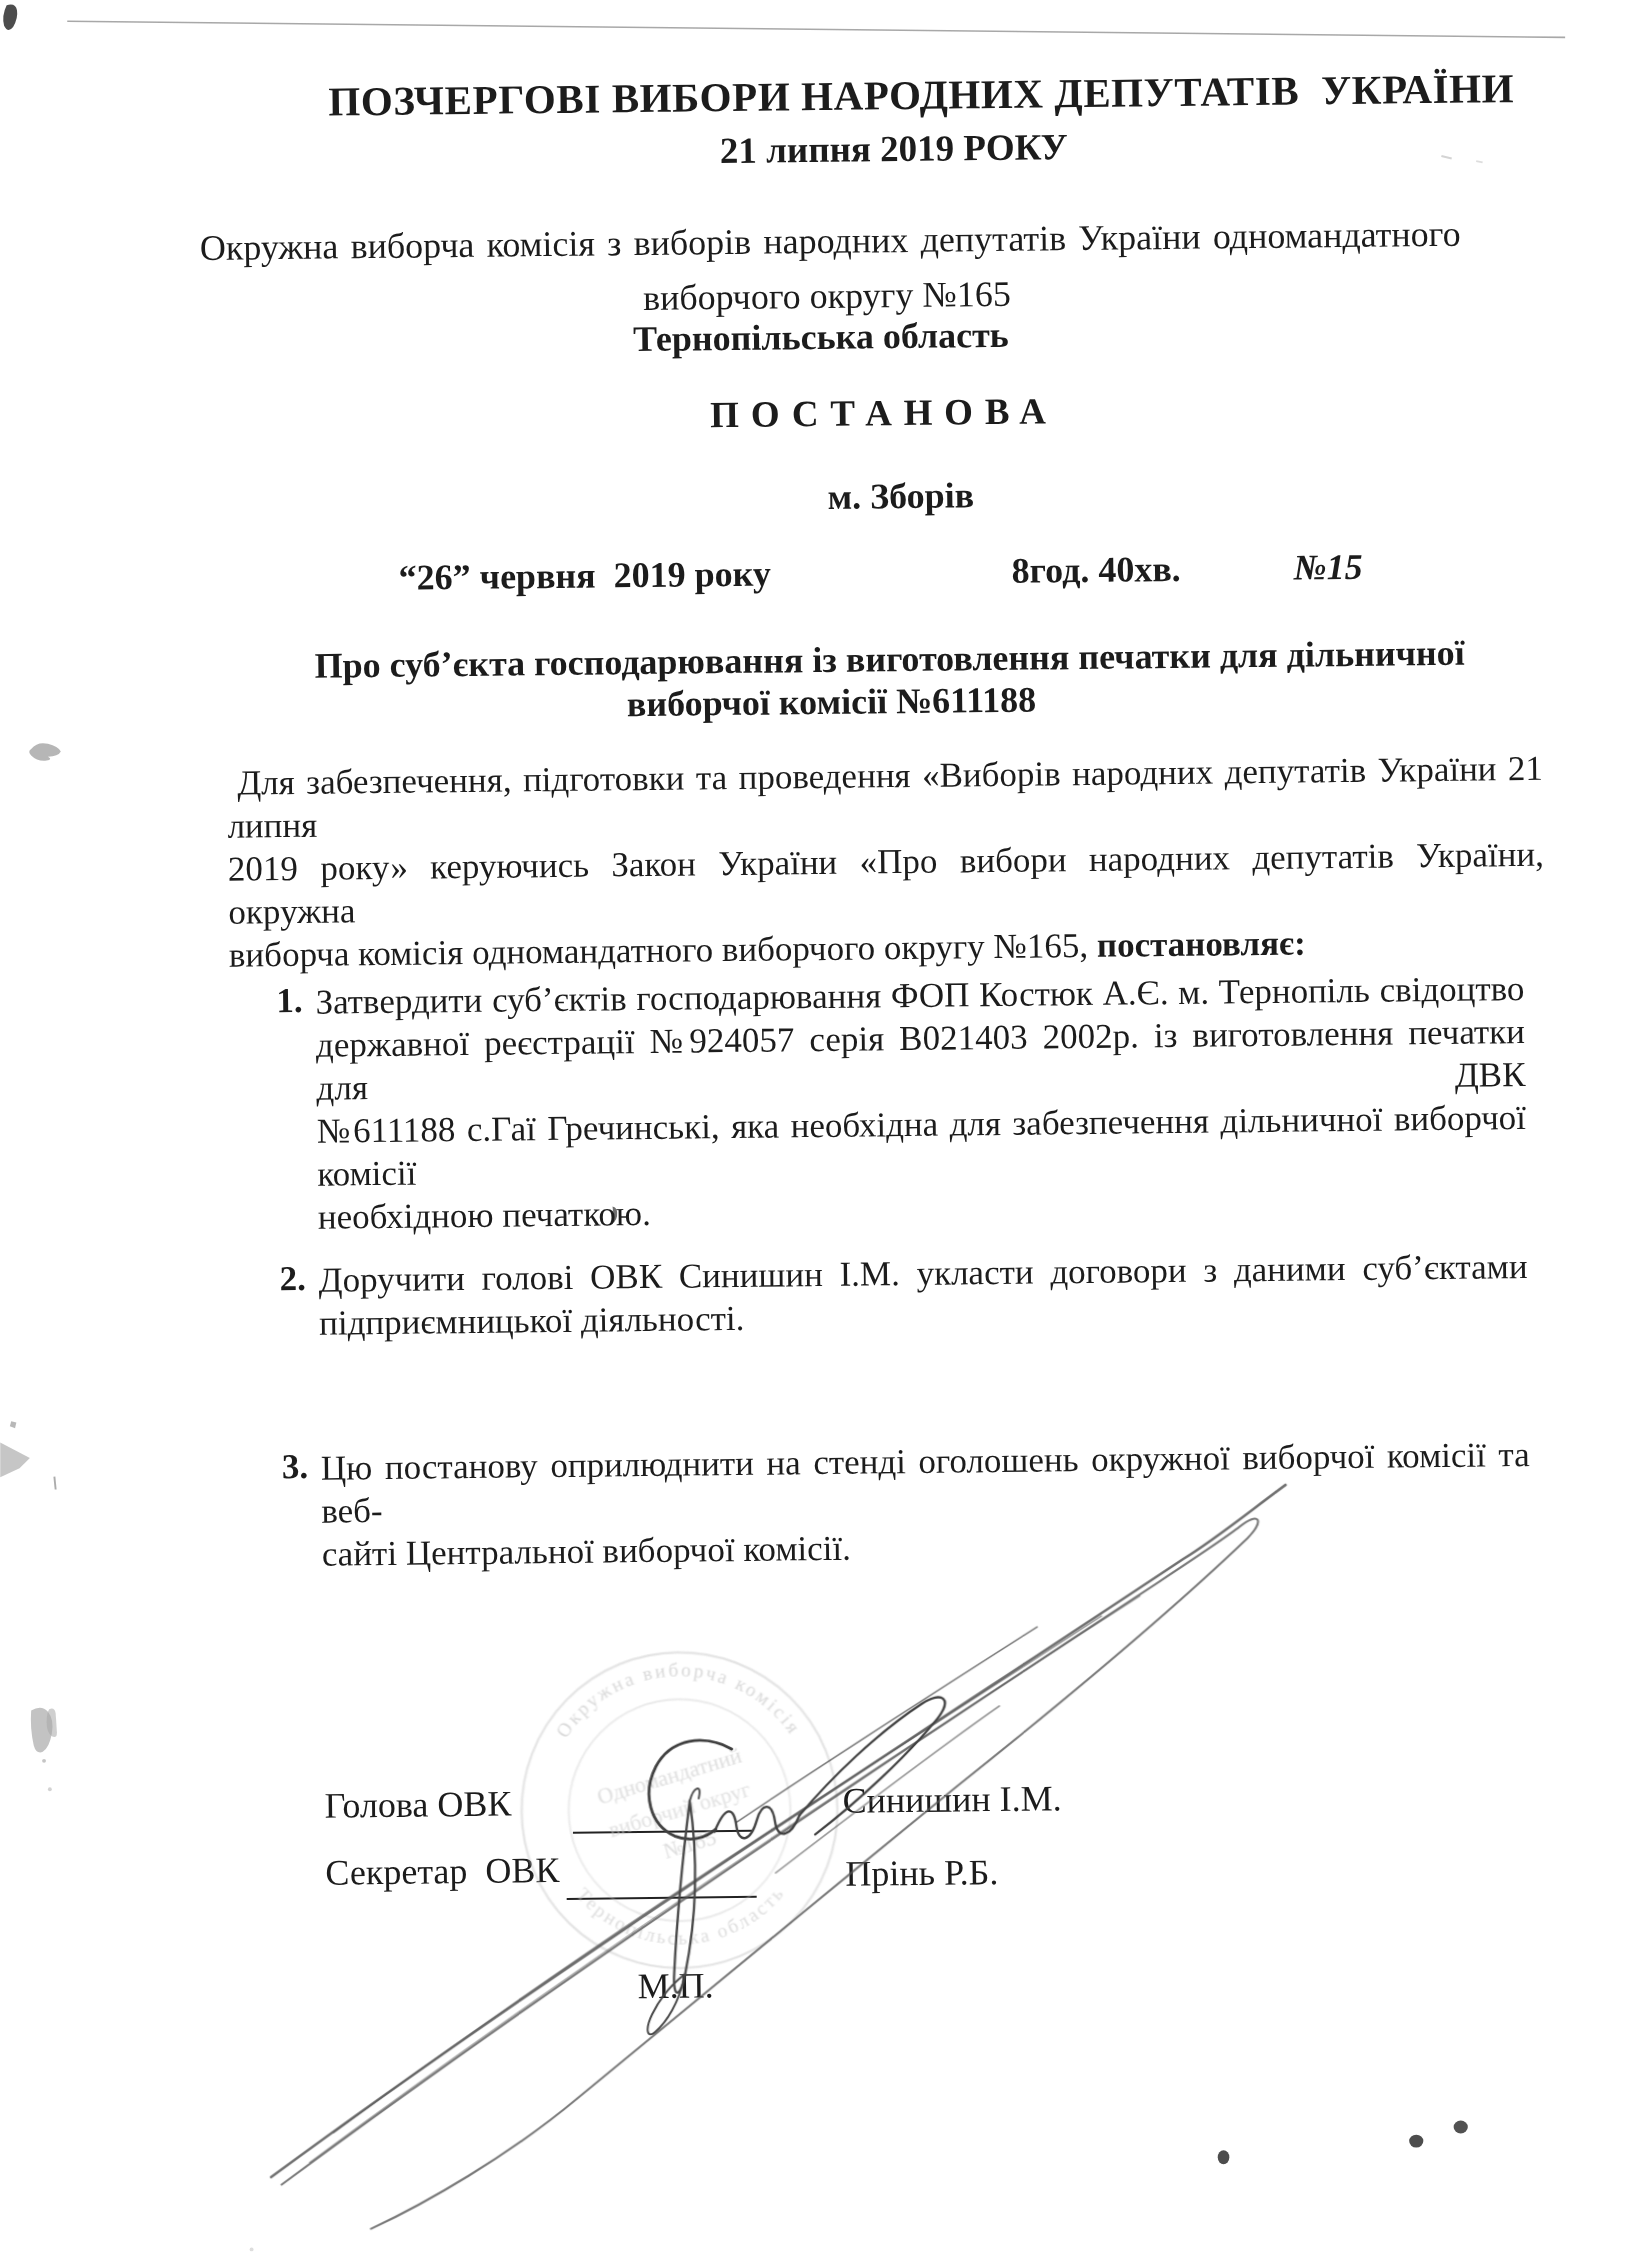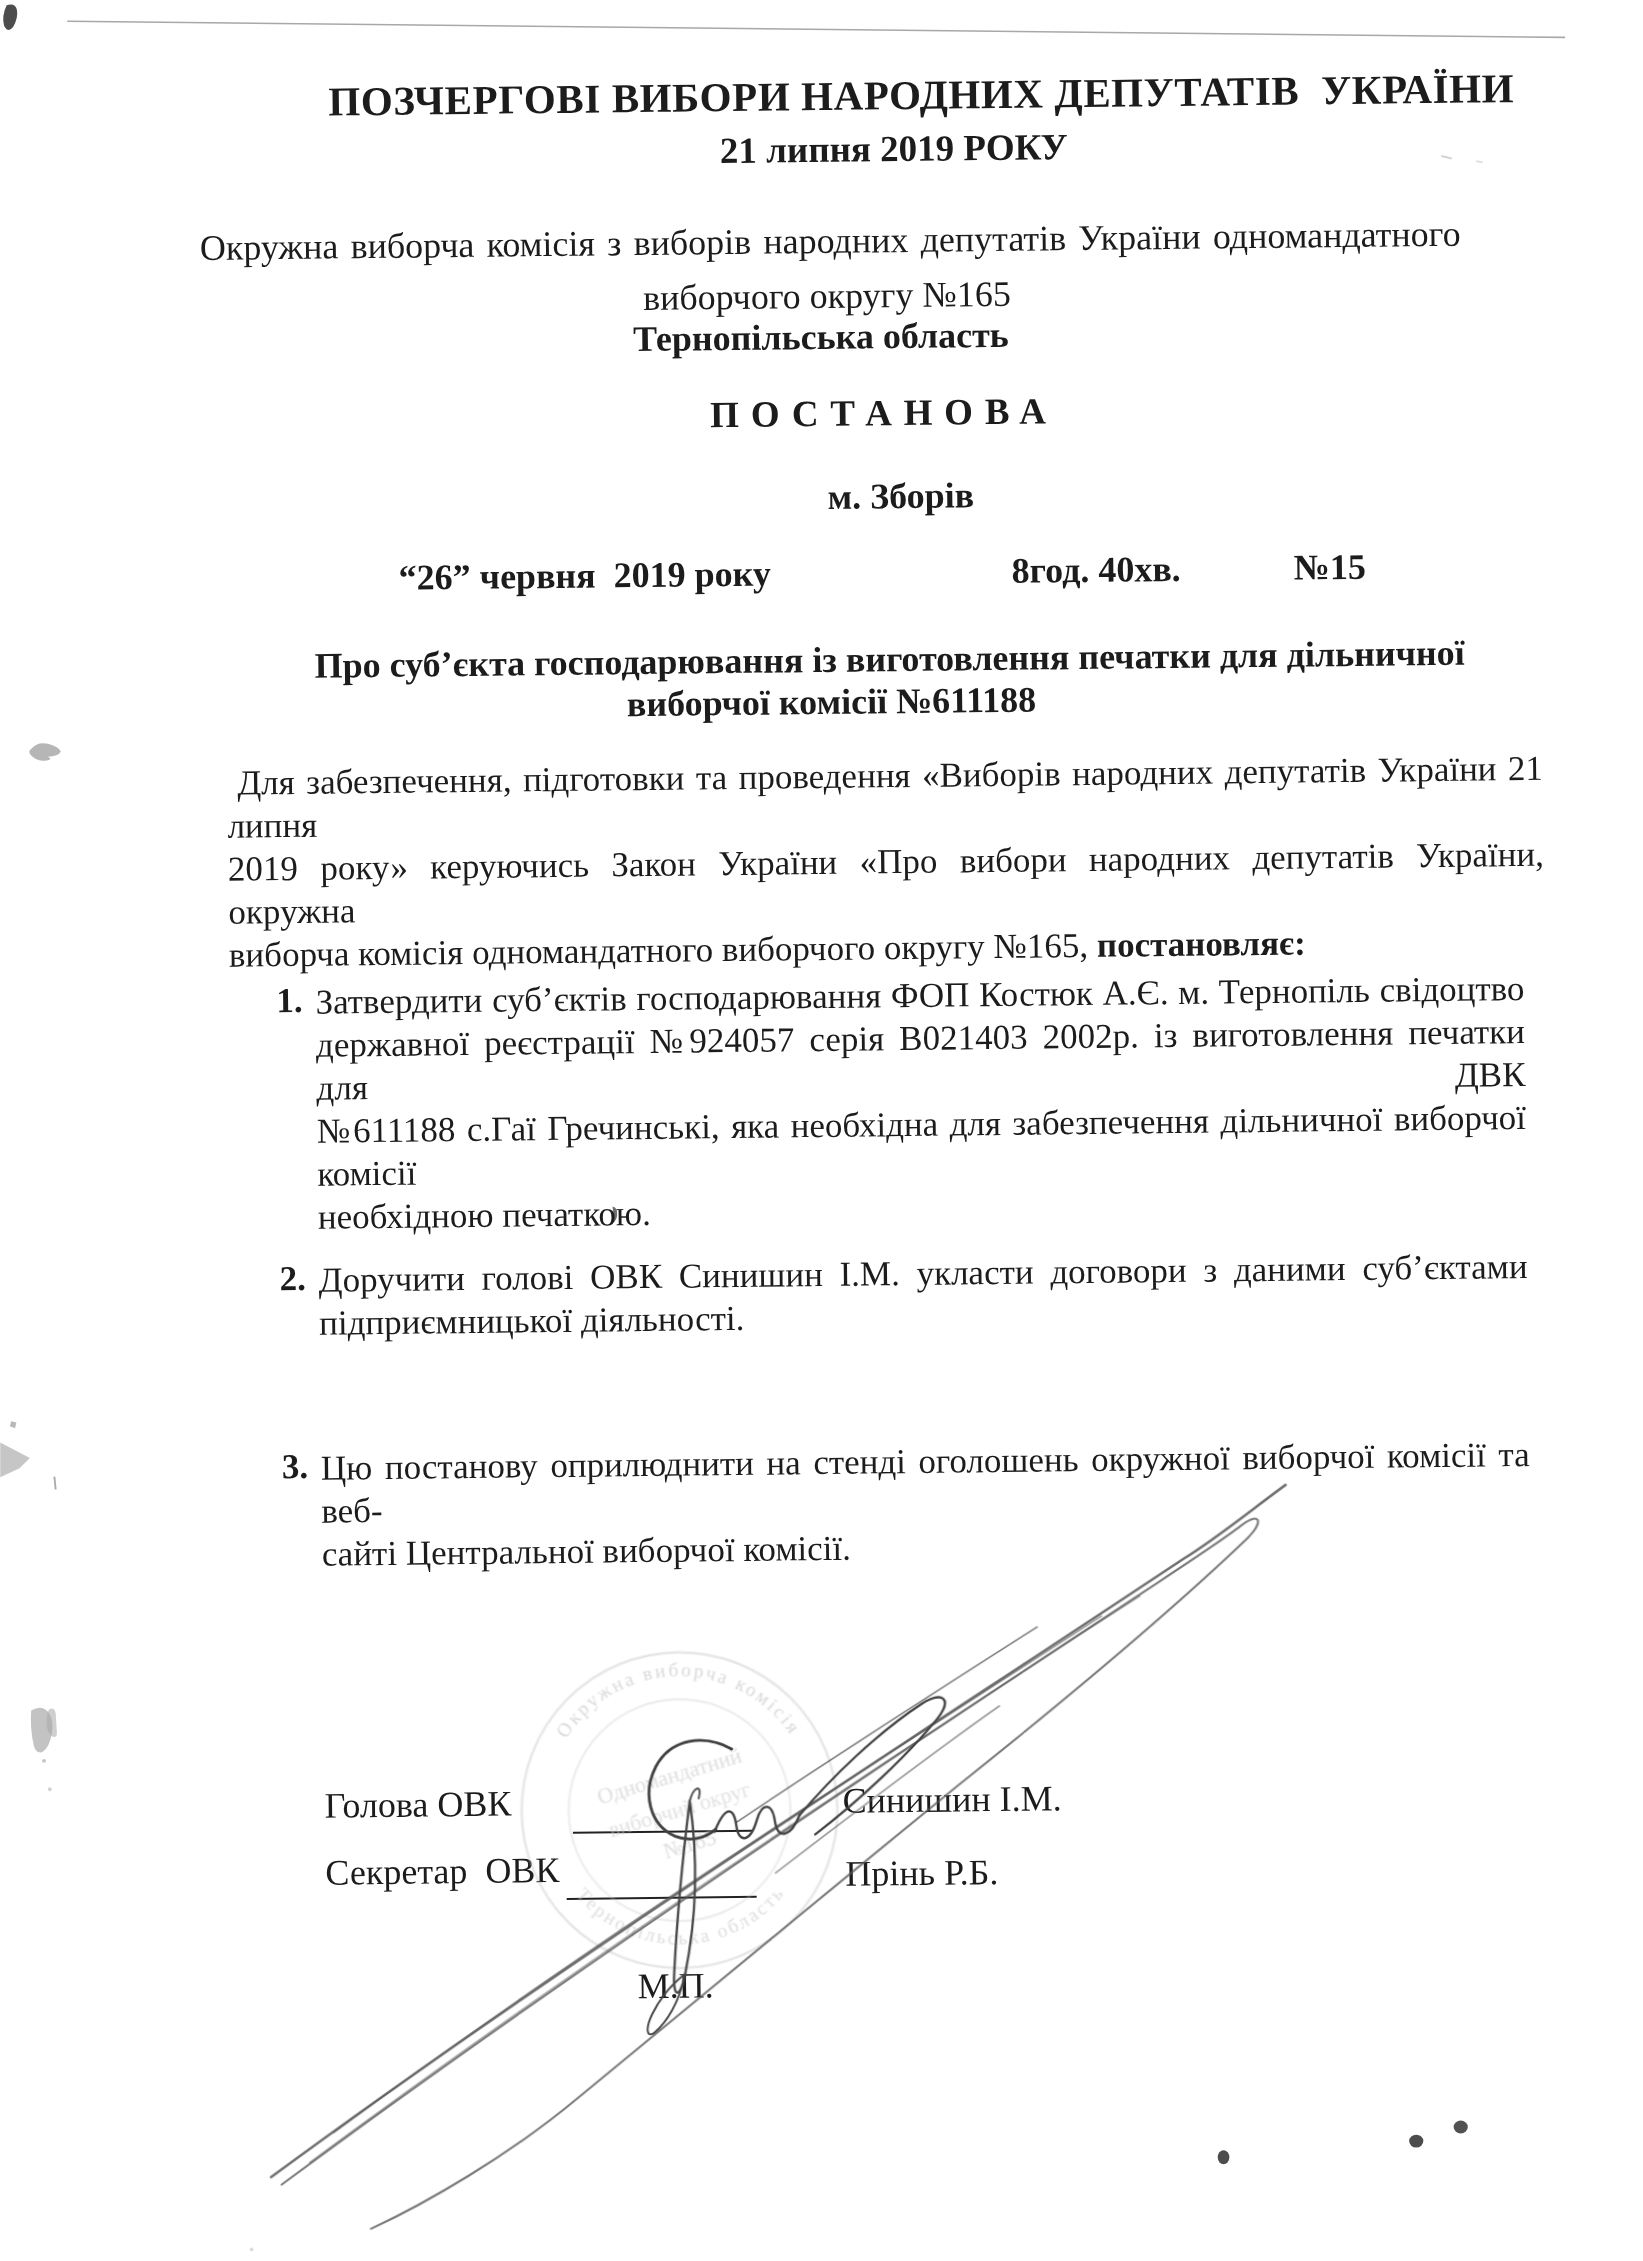--- a/index.html
+++ b/index.html
@@ -66,21 +66,21 @@
     <div class="cline c1">Окружна виборча комісія з виборів народних депутатів України одномандатного</div>
     <div class="cline c2">виборчого округу №165</div>
     <div class="cline rg">Тернопільська область</div>
 
     <div class="cline pt">ПОСТАНОВА</div>
     <div class="cline ct">м. Зборів</div>
 
     <div class="daterow">
       <span class="abs" style="left:405px;top:552px;">“26” червня  2019 року</span>
       <span class="abs" style="left:1018px;top:552px;">8год. 40хв.</span>
-      <span class="abs" style="left:1300px;top:552px;">№15</span>
+      <span class="abs" style="left:1300px;top:552px;font-style:italic;">№15</span>
     </div>
 
     <div class="cline s1">Про суб’єкта господарювання із виготовлення печатки для дільничної</div>
     <div class="cline s2">виборчої комісії №611188</div>
 
     <div class="body-par" style="left:231px;top:755px;width:1316px;">
       <div class="jl" style="text-indent:10.3px;">Для забезпечення, підготовки та проведення «Виборів народних депутатів України 21 липня</div>
       <div class="jl">2019 року» керуючись Закон України «Про вибори народних депутатів України, окружна</div>
       <div><span>виборча комісія одномандатного виборчого округу №165, </span><span class="b">постановляє:</span></div>
     </div>

